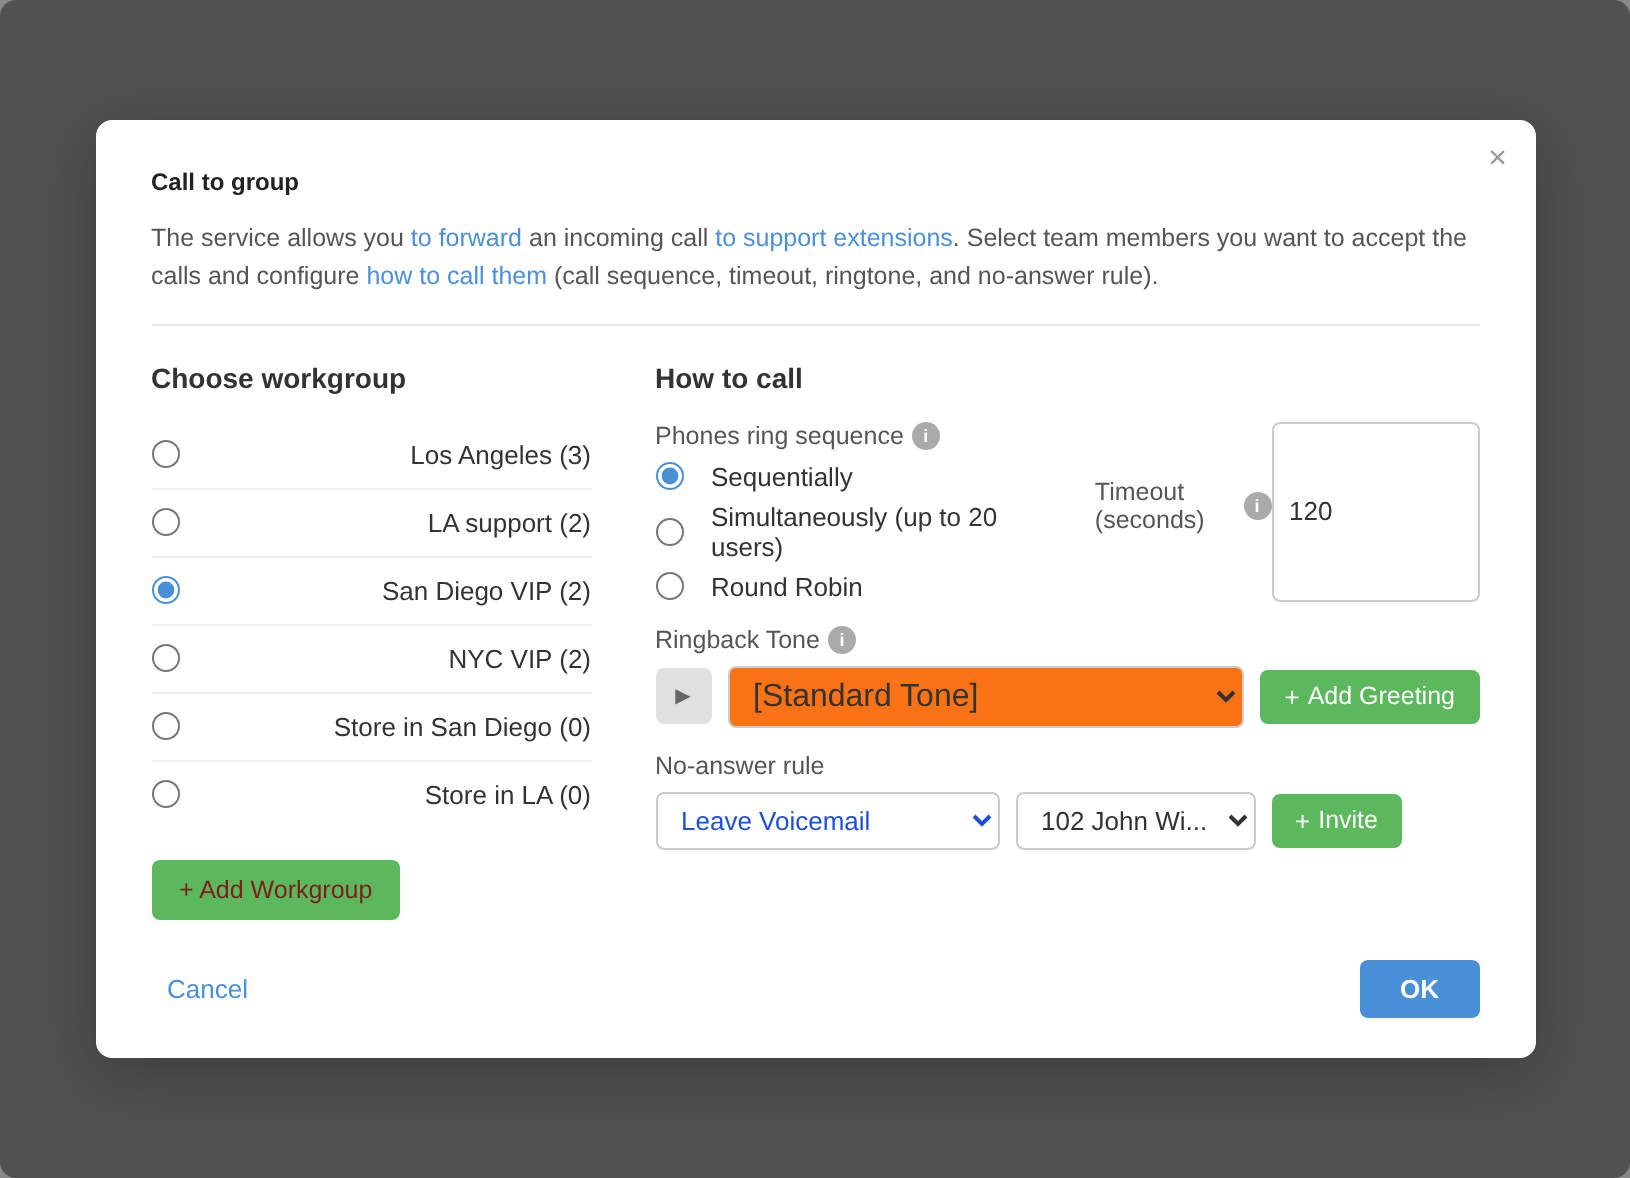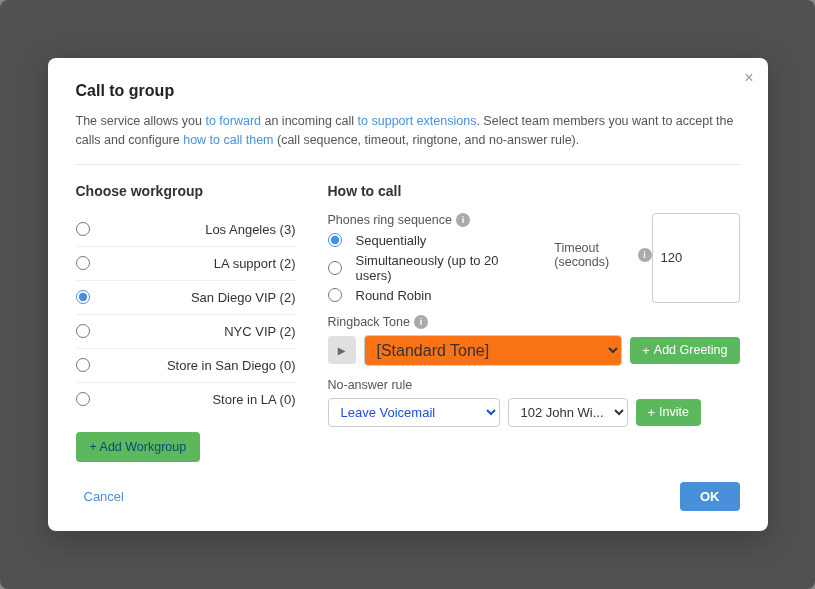--- a/index.html
+++ b/index.html
@@ -35,21 +35,21 @@
       top: 12px;
       right: 14px;
       font-size: 16px;
       color: #999;
       cursor: pointer;
       background: none;
       border: none;
       line-height: 1;
     }
     .dialog-title {
-      font-size: 16px;
+      font-size: 12px;
       font-weight: 600;
       margin-bottom: 12px;
       color: #222;
     }
     .dialog-description {
       font-size: 12.5px;
       color: #555;
       line-height: 1.5;
       margin-bottom: 18px;
       border-bottom: 1px solid #e8e8e8;
@@ -98,21 +98,21 @@
       cursor: pointer;
       flex-shrink: 0;
     }
     .workgroup-label {
       font-size: 13px;
       color: #333;
     }
     .add-workgroup-btn {
       margin-top: 16px;
       background: #5cb85c;
-      color: #0c4a6e;
+      color: #7f1d1d;
       border: none;
       border-radius: 4px;
       padding: 8px 14px;
       font-size: 12.5px;
       cursor: pointer;
       display: flex;
       align-items: center;
       gap: 5px;
     }
 
@@ -158,21 +158,21 @@
       cursor: pointer;
     }
     .timeout-box {
       display: flex;
     }
     .timeout-input {
       border: 1px solid #ccc;
       border-radius: 4px;
       padding: 5px 8px;
       font-size: 13px;
-      width: 88px;
+      width: 104px;
       color: #333;
     }
     .ringback-row {
       margin-bottom: 12px;
     }
     .ringback-controls {
       display: flex;
       align-items: center;
       gap: 8px;
     }

